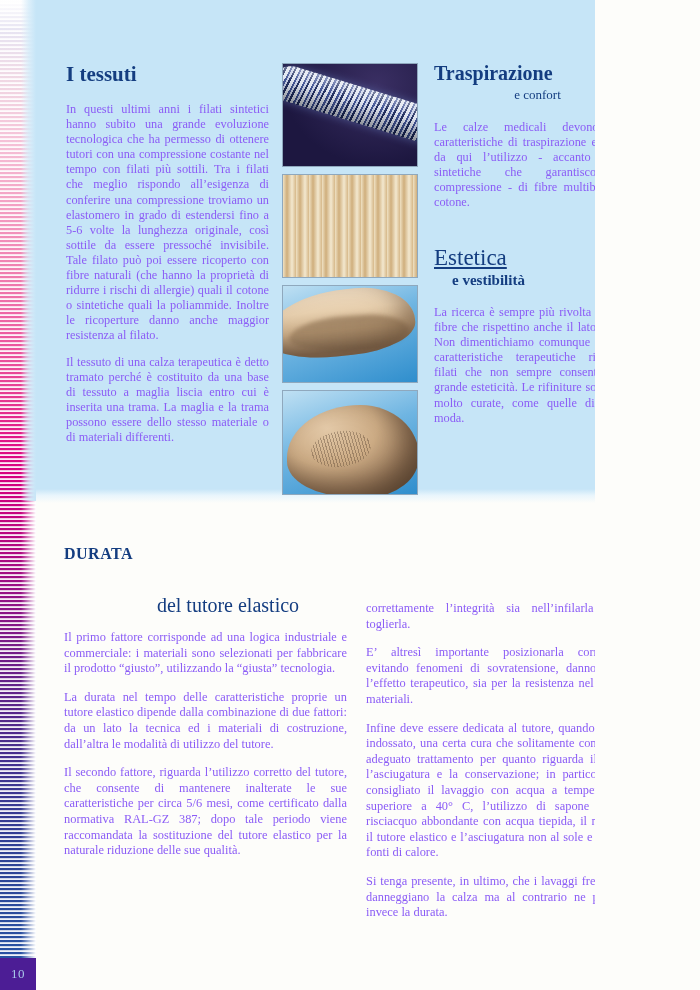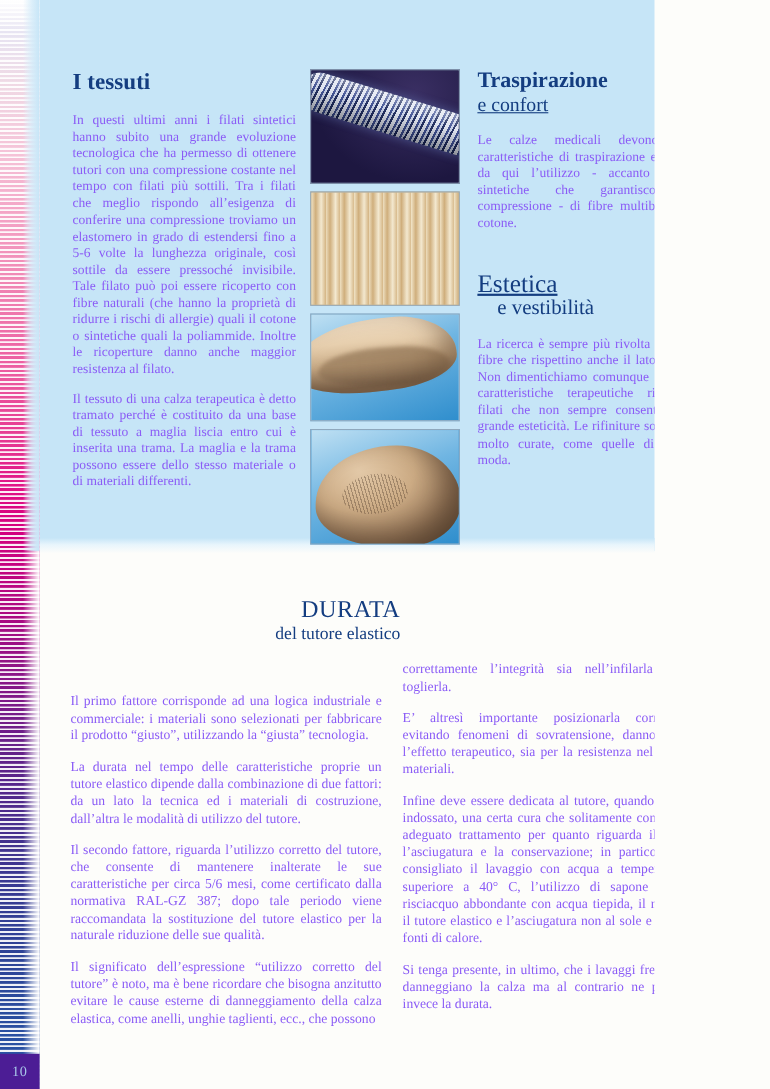--- a/index.html
+++ b/index.html
@@ -297,39 +297,39 @@
     width: 207px;
   }
   .head-stack { margin: 0 0 14px 0; }
   .head-line-1, .head-line-2 {
     color: #143d80;
     font-family: "Liberation Serif", serif;
     display: block;
   }
   
   .h-trasp .head-line-1 { font-weight: bold; font-size: 20px; line-height: 22px; text-align: left; }
-  .h-trasp .head-line-2 { font-weight: normal; font-size: 18px; line-height: 22px; text-align: left; text-decoration: underline; }
+  .h-trasp .head-line-2 { font-weight: normal; font-size: 13px; line-height: 22px; text-align: center; }
   
   .h-estet .head-line-1 { font-weight: normal; font-size: 23px; line-height: 22px; text-align: left; text-decoration: underline; }
-  .h-estet .head-line-2 { font-weight: normal; font-size: 19px; line-height: 22px; text-align: left; padding-left: 18px; }
+  .h-estet .head-line-2 { font-weight: bold; font-size: 15px; line-height: 22px; text-align: left; padding-left: 18px; }
 
   
   .h-durata {
     position: absolute;
     left: 64px;
     top: 542px;
     width: 300px;
   }
   .h-durata .head-line-1 {
-    font-weight: normal; font-size: 22px; line-height: 23px;
-    letter-spacing: 0.5px; text-align: right;
+    font-weight: bold; font-size: 16px; line-height: 23px;
+    letter-spacing: 0.5px; text-align: left;
   }
   .h-durata .head-line-2 {
-    font-weight: normal; font-size: 16px; line-height: 24px;
-    text-align: right; padding-left: 28px;
+    font-weight: normal; font-size: 20px; line-height: 24px;
+    text-align: center; padding-left: 28px; margin-top: 28px;
   }
 
   .bl-col {
     position: absolute;
     left: 64px;
     top: 630px;
     width: 283px;
   }
   .br-col {
     position: absolute;
@@ -397,21 +397,20 @@
 
   <div class="h-durata">
     <span class="head-line-1">DURATA</span>
     <span class="head-line-2">del tutore elastico</span>
   </div>
 
   <div class="bl-col col-text">
     <p>Il primo fattore corrisponde ad una logica industriale e commerciale: i materiali sono selezionati per fabbricare il prodotto “giusto”, utilizzando la “giusta” tecnologia.</p>
     <p>La durata nel tempo delle caratteristiche proprie un tutore elastico dipende dalla combinazione di due fattori: da un lato la tecnica ed i materiali di costruzione, dall’altra le modalità di utilizzo del tutore.</p>
     <p>Il secondo fattore, riguarda l’utilizzo corretto del tutore, che consente di mantenere inalterate le sue caratteristiche per circa 5/6 mesi, come certificato dalla normativa RAL-GZ 387; dopo tale periodo viene raccomandata la sostituzione del tutore elastico per la naturale riduzione delle sue qualità.</p>
-    <p>Il significato dell’espressione “utilizzo corretto del tutore” è noto, ma è bene ricordare che bisogna anzitutto evitare le cause esterne di danneggiamento della calza elastica, come anelli, unghie taglienti, ecc., che possono</p>
   </div>
 
   <div class="br-col col-text">
     <p>correttamente l’integrità sia nell’infilarla che nel toglierla.</p>
     <p>E’ altresì importante posizionarla correttamente, evitando fenomeni di sovratensione, dannosi sia per l’effetto terapeutico, sia per la resistenza nel tempo dei materiali.</p>
     <p>Infine deve essere dedicata al tutore, quando non viene indossato, una certa cura che solitamente consiste in un adeguato trattamento per quanto riguarda il lavaggio, l’asciugatura e la conservazione; in particolare viene consigliato il lavaggio con acqua a temperatura non superiore a 40° C, l’utilizzo di sapone neutro, il risciacquo abbondante con acqua tiepida, il non torcere il tutore elastico e l’asciugatura non al sole e lontano da fonti di calore.</p>
     <p>Si tenga presente, in ultimo, che i lavaggi frequenti non danneggiano la calza ma al contrario ne prolungano invece la durata.</p>
   </div>
 
   <div class="stripe-bar">

